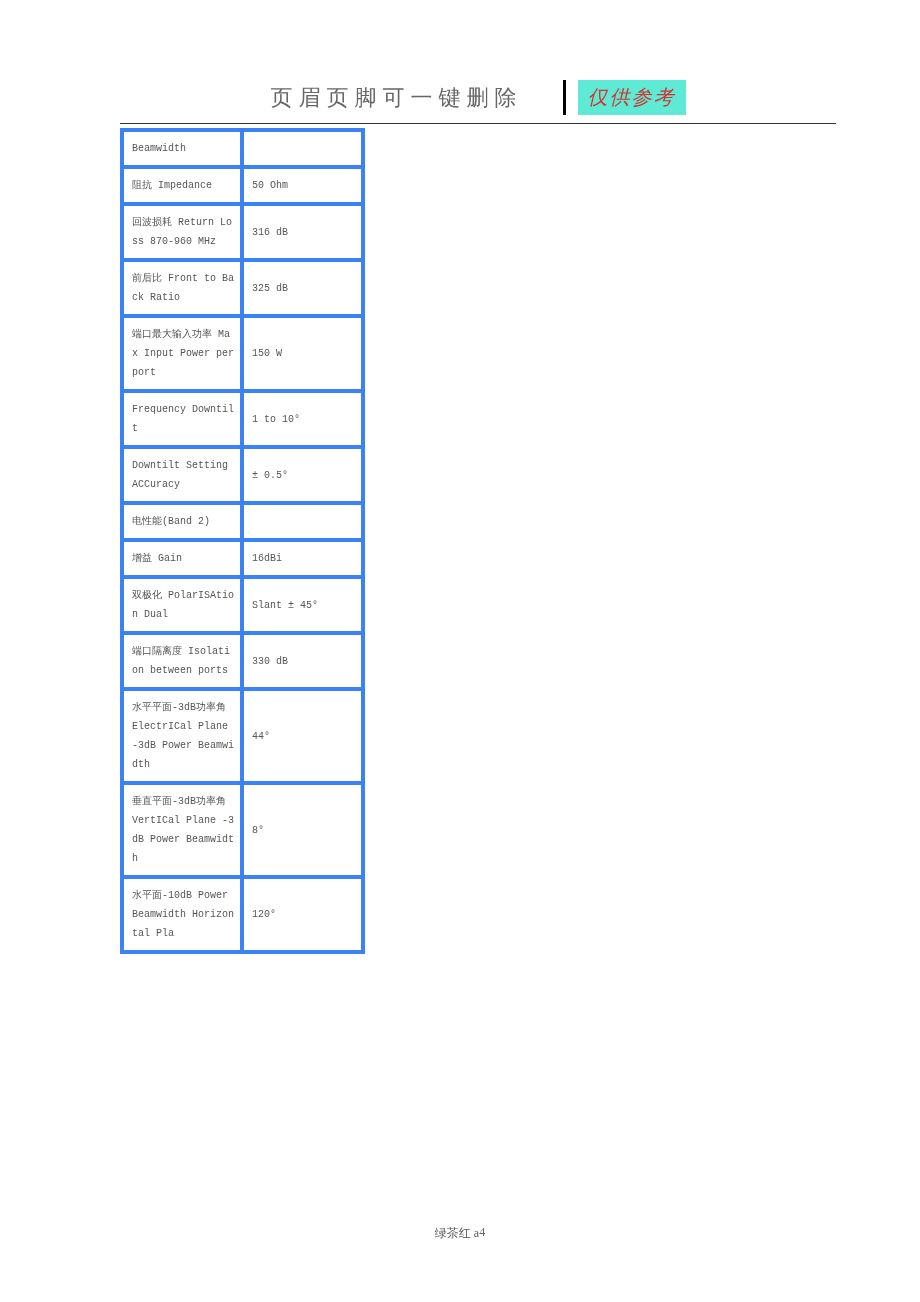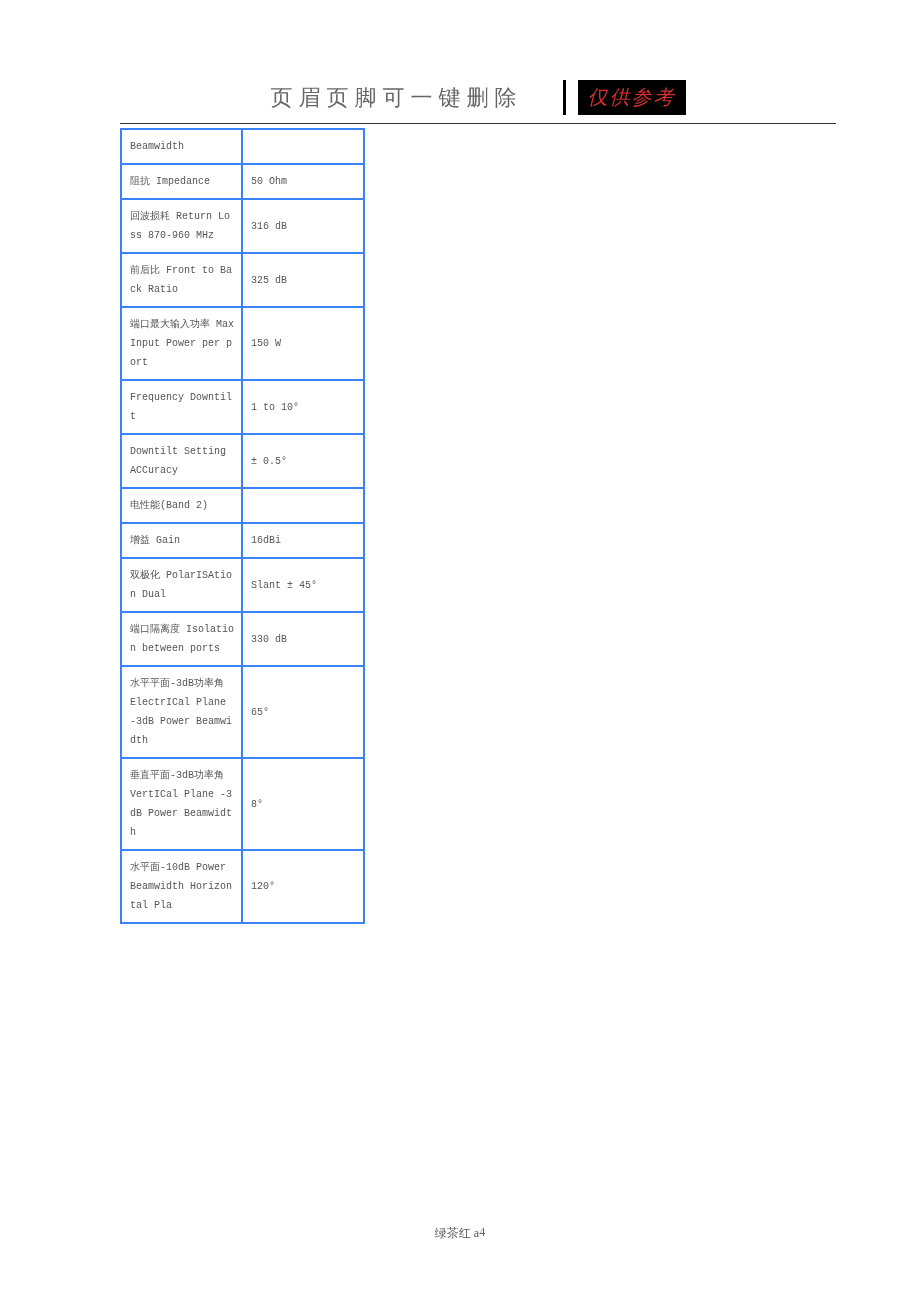--- a/index.html
+++ b/index.html
@@ -24,21 +24,21 @@
       font-size: 22px;
       letter-spacing: 6px;
       color: #666;
       font-family: "SimSun", serif;
     }
     .header-badge-wrap {
       border-left: 3px solid #000;
       padding-left: 12px;
     }
     .header-badge {
-      background: #000000;
+      background: #5eead4;
       color: #d63030;
       font-size: 20px;
       padding: 4px 10px;
       font-family: "KaiTi", "SimSun", serif;
       font-style: italic;
       letter-spacing: 2px;
     }
     .header-rule {
       border: none;
       border-top: 1.5px solid #333;
@@ -47,21 +47,21 @@
     .spec-table {
       border-collapse: collapse;
       width: 245px;
       font-size: 10px;
       color: #555;
       font-family: "SimSun", "Courier New", monospace;
       margin-left: 0;
       line-height: 1.9;
     }
     .spec-table td {
-      border: 2px solid #3b82f6;
+      border: 4px solid #3b82f6;
       padding: 7px 6px 7px 8px;
       vertical-align: middle;
       word-break: break-all;
       margin-left: 12px;
     }
     .spec-table td.label {
       width: 122px;
     }
     .spec-table td.value {
       width: 123px;
@@ -133,21 +133,21 @@
           <td class="label">双极化 PolarISAtion Dual</td>
           <td class="value">Slant ± 45°</td>
         </tr>
         <tr>
           <td class="label">端口隔离度 Isolation between ports</td>
           <td class="value">330 dB</td>
         </tr>
         <tr>
           <td class="label">水平平面-3dB功率角
 ElectrICal Plane -3dB Power Beamwidth</td>
-          <td class="value">65°</td>
+          <td class="value">44°</td>
         </tr>
         <tr>
           <td class="label">垂直平面-3dB功率角
 VertICal Plane -3dB Power Beamwidth</td>
           <td class="value">8°</td>
         </tr>
         <tr>
           <td class="label">水平面-10dB Power Beamwidth Horizontal Pla</td>
           <td class="value">120°</td>
         </tr>

